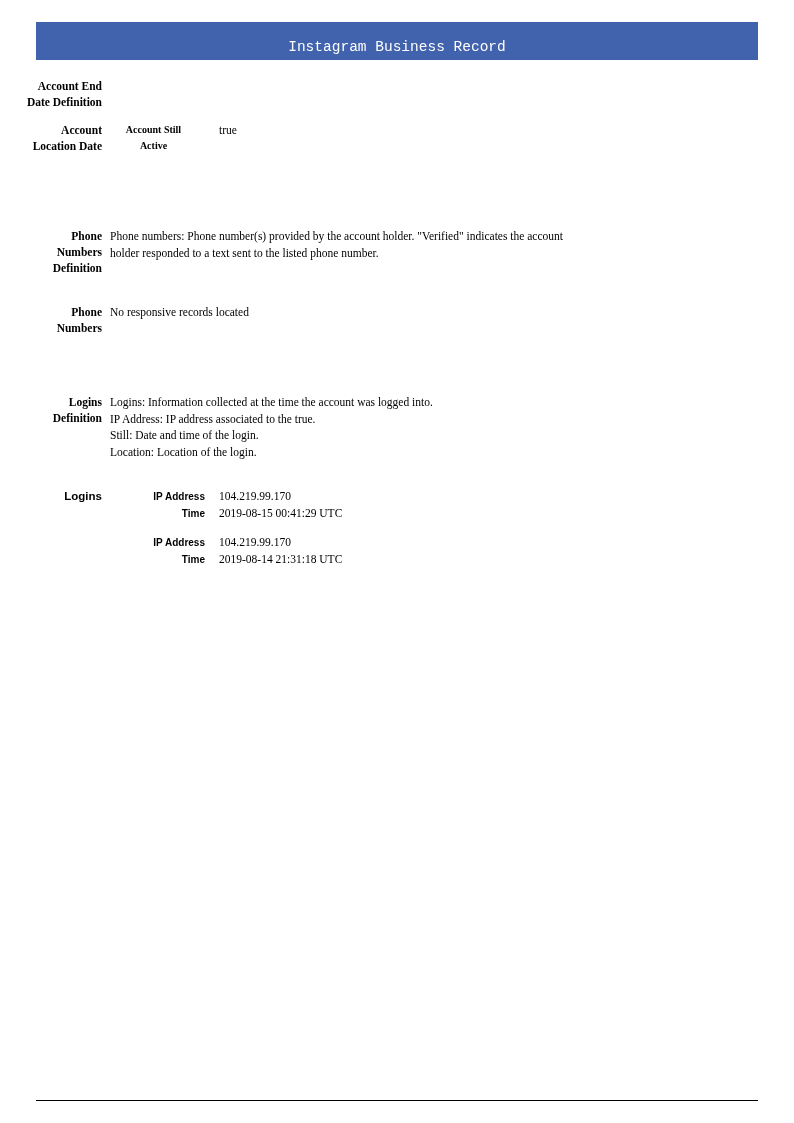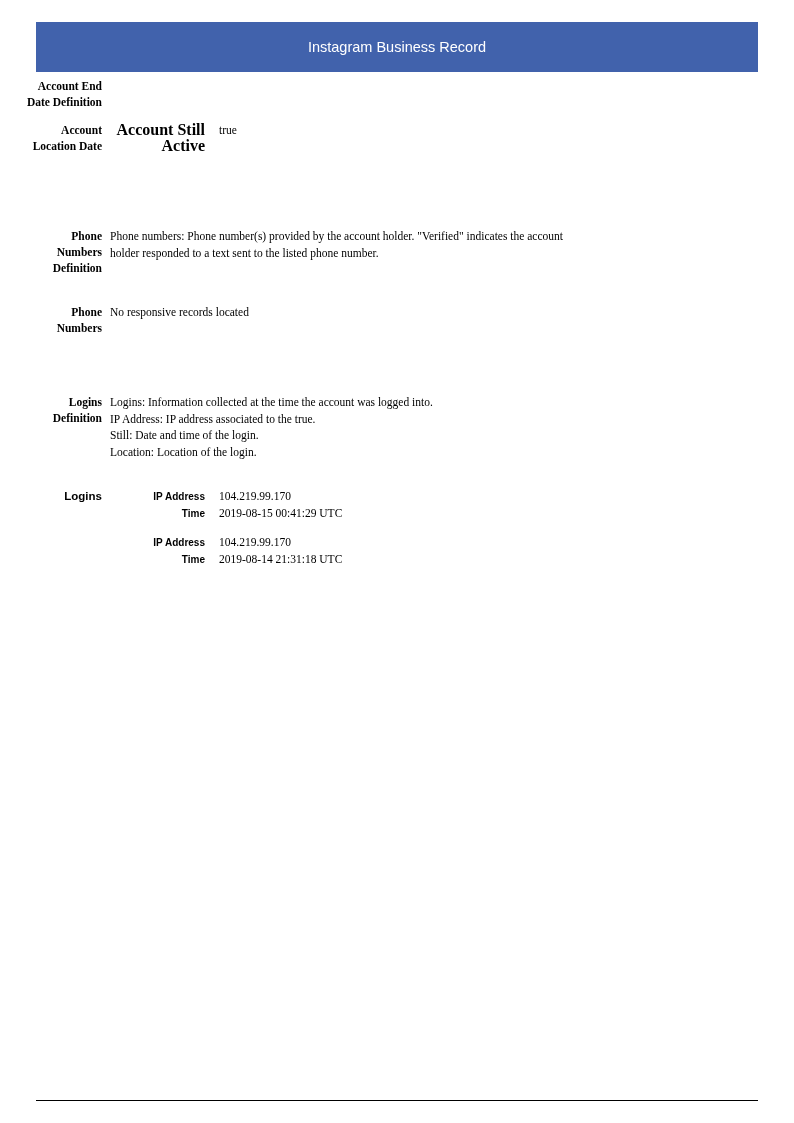--- a/index.html
+++ b/index.html
@@ -19,23 +19,24 @@
     position: relative;
     width: 794px;
     height: 1123px;
   }
   
   .header-bar {
     position: absolute;
     left: 36px;
     top: 22px;
     width: 722px;
-    height: 50px;
+    height: 38px;
     background: #4162ac;
     color: #ffffff;
+    font-family: Liberation Mono, monospace;
   }
   .header-title {
     position: absolute;
     left: 0;
     top: 0;
     width: 722px;
     line-height: 50px;
     text-align: center;
     font-size: 14.5px;
     color: #ffffff;
@@ -67,23 +68,23 @@
     width: 102px;
     text-align: right;
     font-weight: bold;
     font-size: 11.5px;
     line-height: 16px;
     padding-right: 0;
     flex: 0 0 102px;
   }
   .sub-label-col {
     width: 103px;
-    text-align: right;
+    text-align: center;
     font-weight: bold;
-    font-size: 16px;
+    font-size: 10px;
     line-height: 16px;
     flex: 0 0 103px;
     padding-right: 6px;
   }
   .value-col {
     font-size: 11.5px;
     line-height: 16px;
     padding-left: 8px;
     flex: 1 1 auto;
   }

